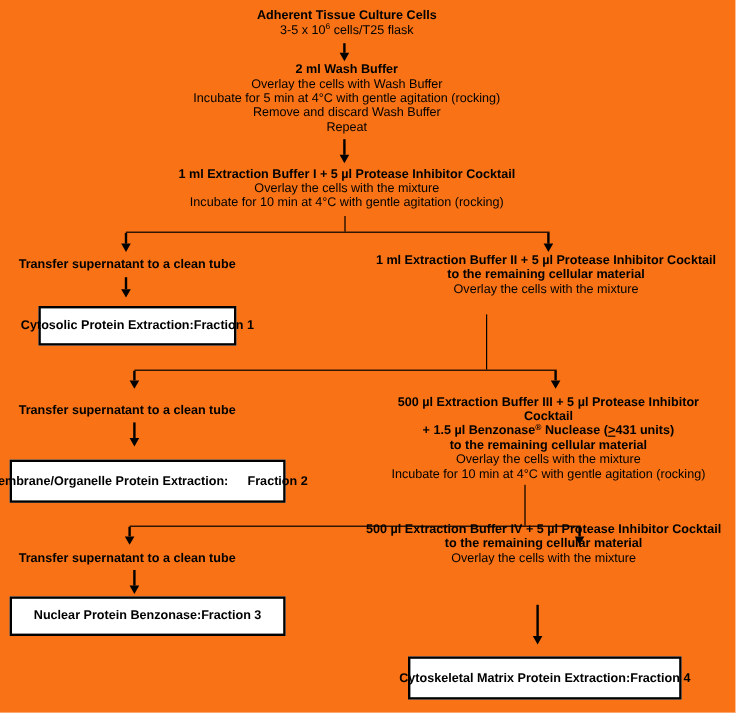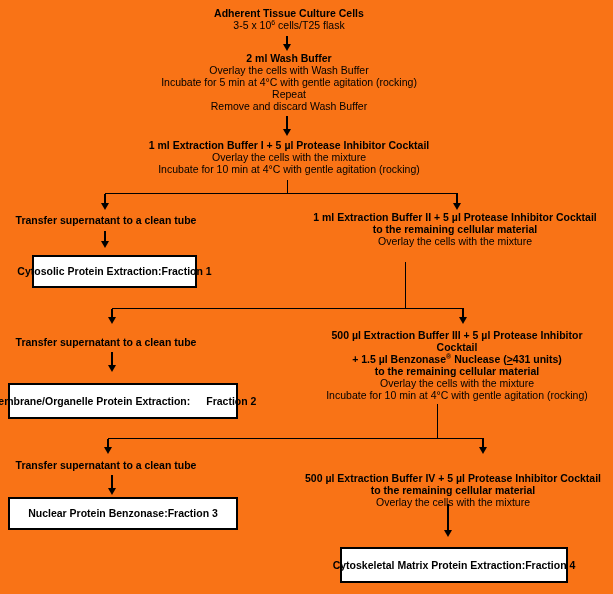--- a/index.html
+++ b/index.html
@@ -62,22 +62,22 @@
 
   <div>
     <div class="as" style="left:286px; top:36px; height:8px;"></div>
     <div class="ah" style="left:283px; top:44px;"></div>
   </div>
 
   <div class="cblock" style="left:289px; top:52px;">
     <div class="b">2 ml Wash Buffer</div>
     <div>Overlay the cells with Wash Buffer</div>
     <div>Incubate for 5 min at 4°C with gentle agitation (rocking)</div>
+    <div>Remove and discard Wash Buffer</div>
     <div>Repeat</div>
-    <div>Remove and discard Wash Buffer</div>
   </div>
 
   <div>
     <div class="as" style="left:286px; top:116px; height:13px;"></div>
     <div class="ah" style="left:283px; top:129px;"></div>
   </div>
 
   <div class="cblock" style="left:289px; top:139px;">
     <div class="b">1 ml Extraction Buffer I + 5 µl Protease Inhibitor Cocktail</div>
     <div>Overlay the cells with the mixture</div>
@@ -157,21 +157,21 @@
   <div>
     <div class="as" style="left:111px; top:475px; height:13px;"></div>
     <div class="ah" style="left:108px; top:488px;"></div>
   </div>
 
   <div class="fbox" style="left:8px; top:497px; width:230px; height:33px;">
     <div>Nuclear Protein Benzonase:</div>
     <div>Fraction 3</div>
   </div>
 
-  <div class="cblock" style="left:453px; top:472px;">
+  <div class="cblock" style="left:453px; top:435px;">
     <div class="b">500 µl Extraction Buffer IV + 5 µl Protease Inhibitor Cocktail</div>
     <div class="b">to the remaining cellular material</div>
     <div>Overlay the cells with the mixture</div>
   </div>
 
   <div>
     <div class="as" style="left:447px; top:504px; height:26px;"></div>
     <div class="ah" style="left:444px; top:530px;"></div>
   </div>
 

